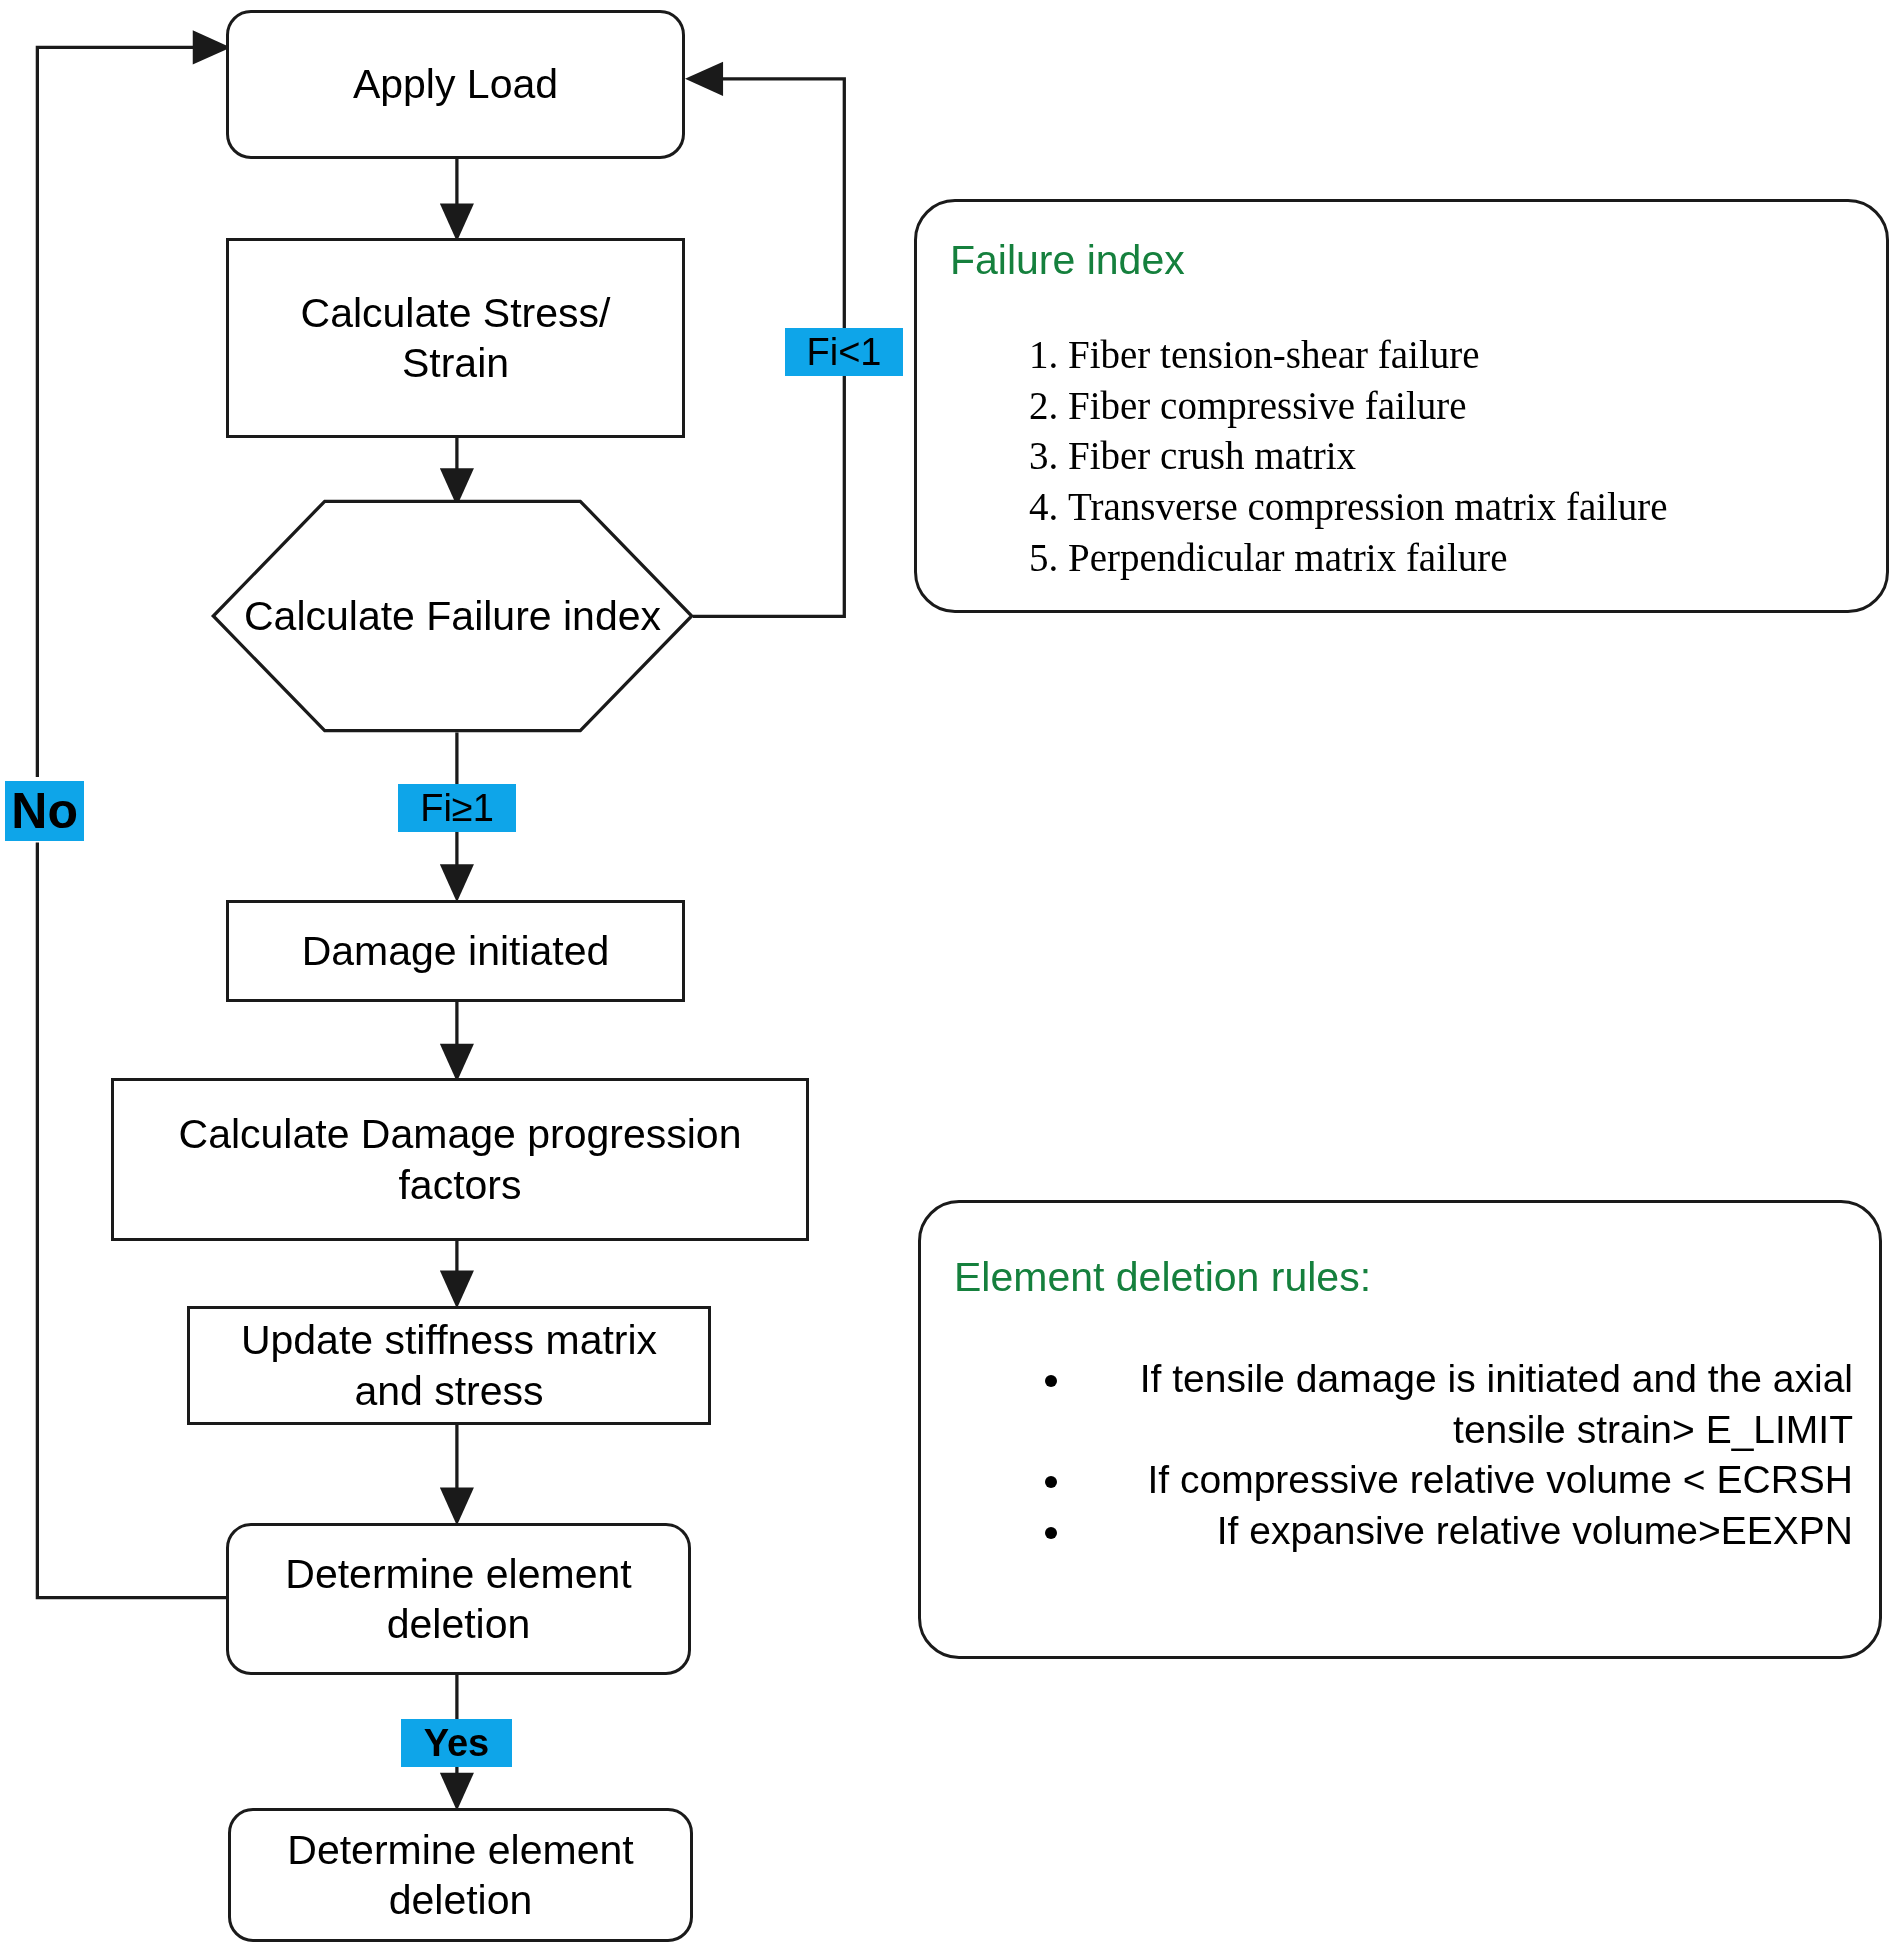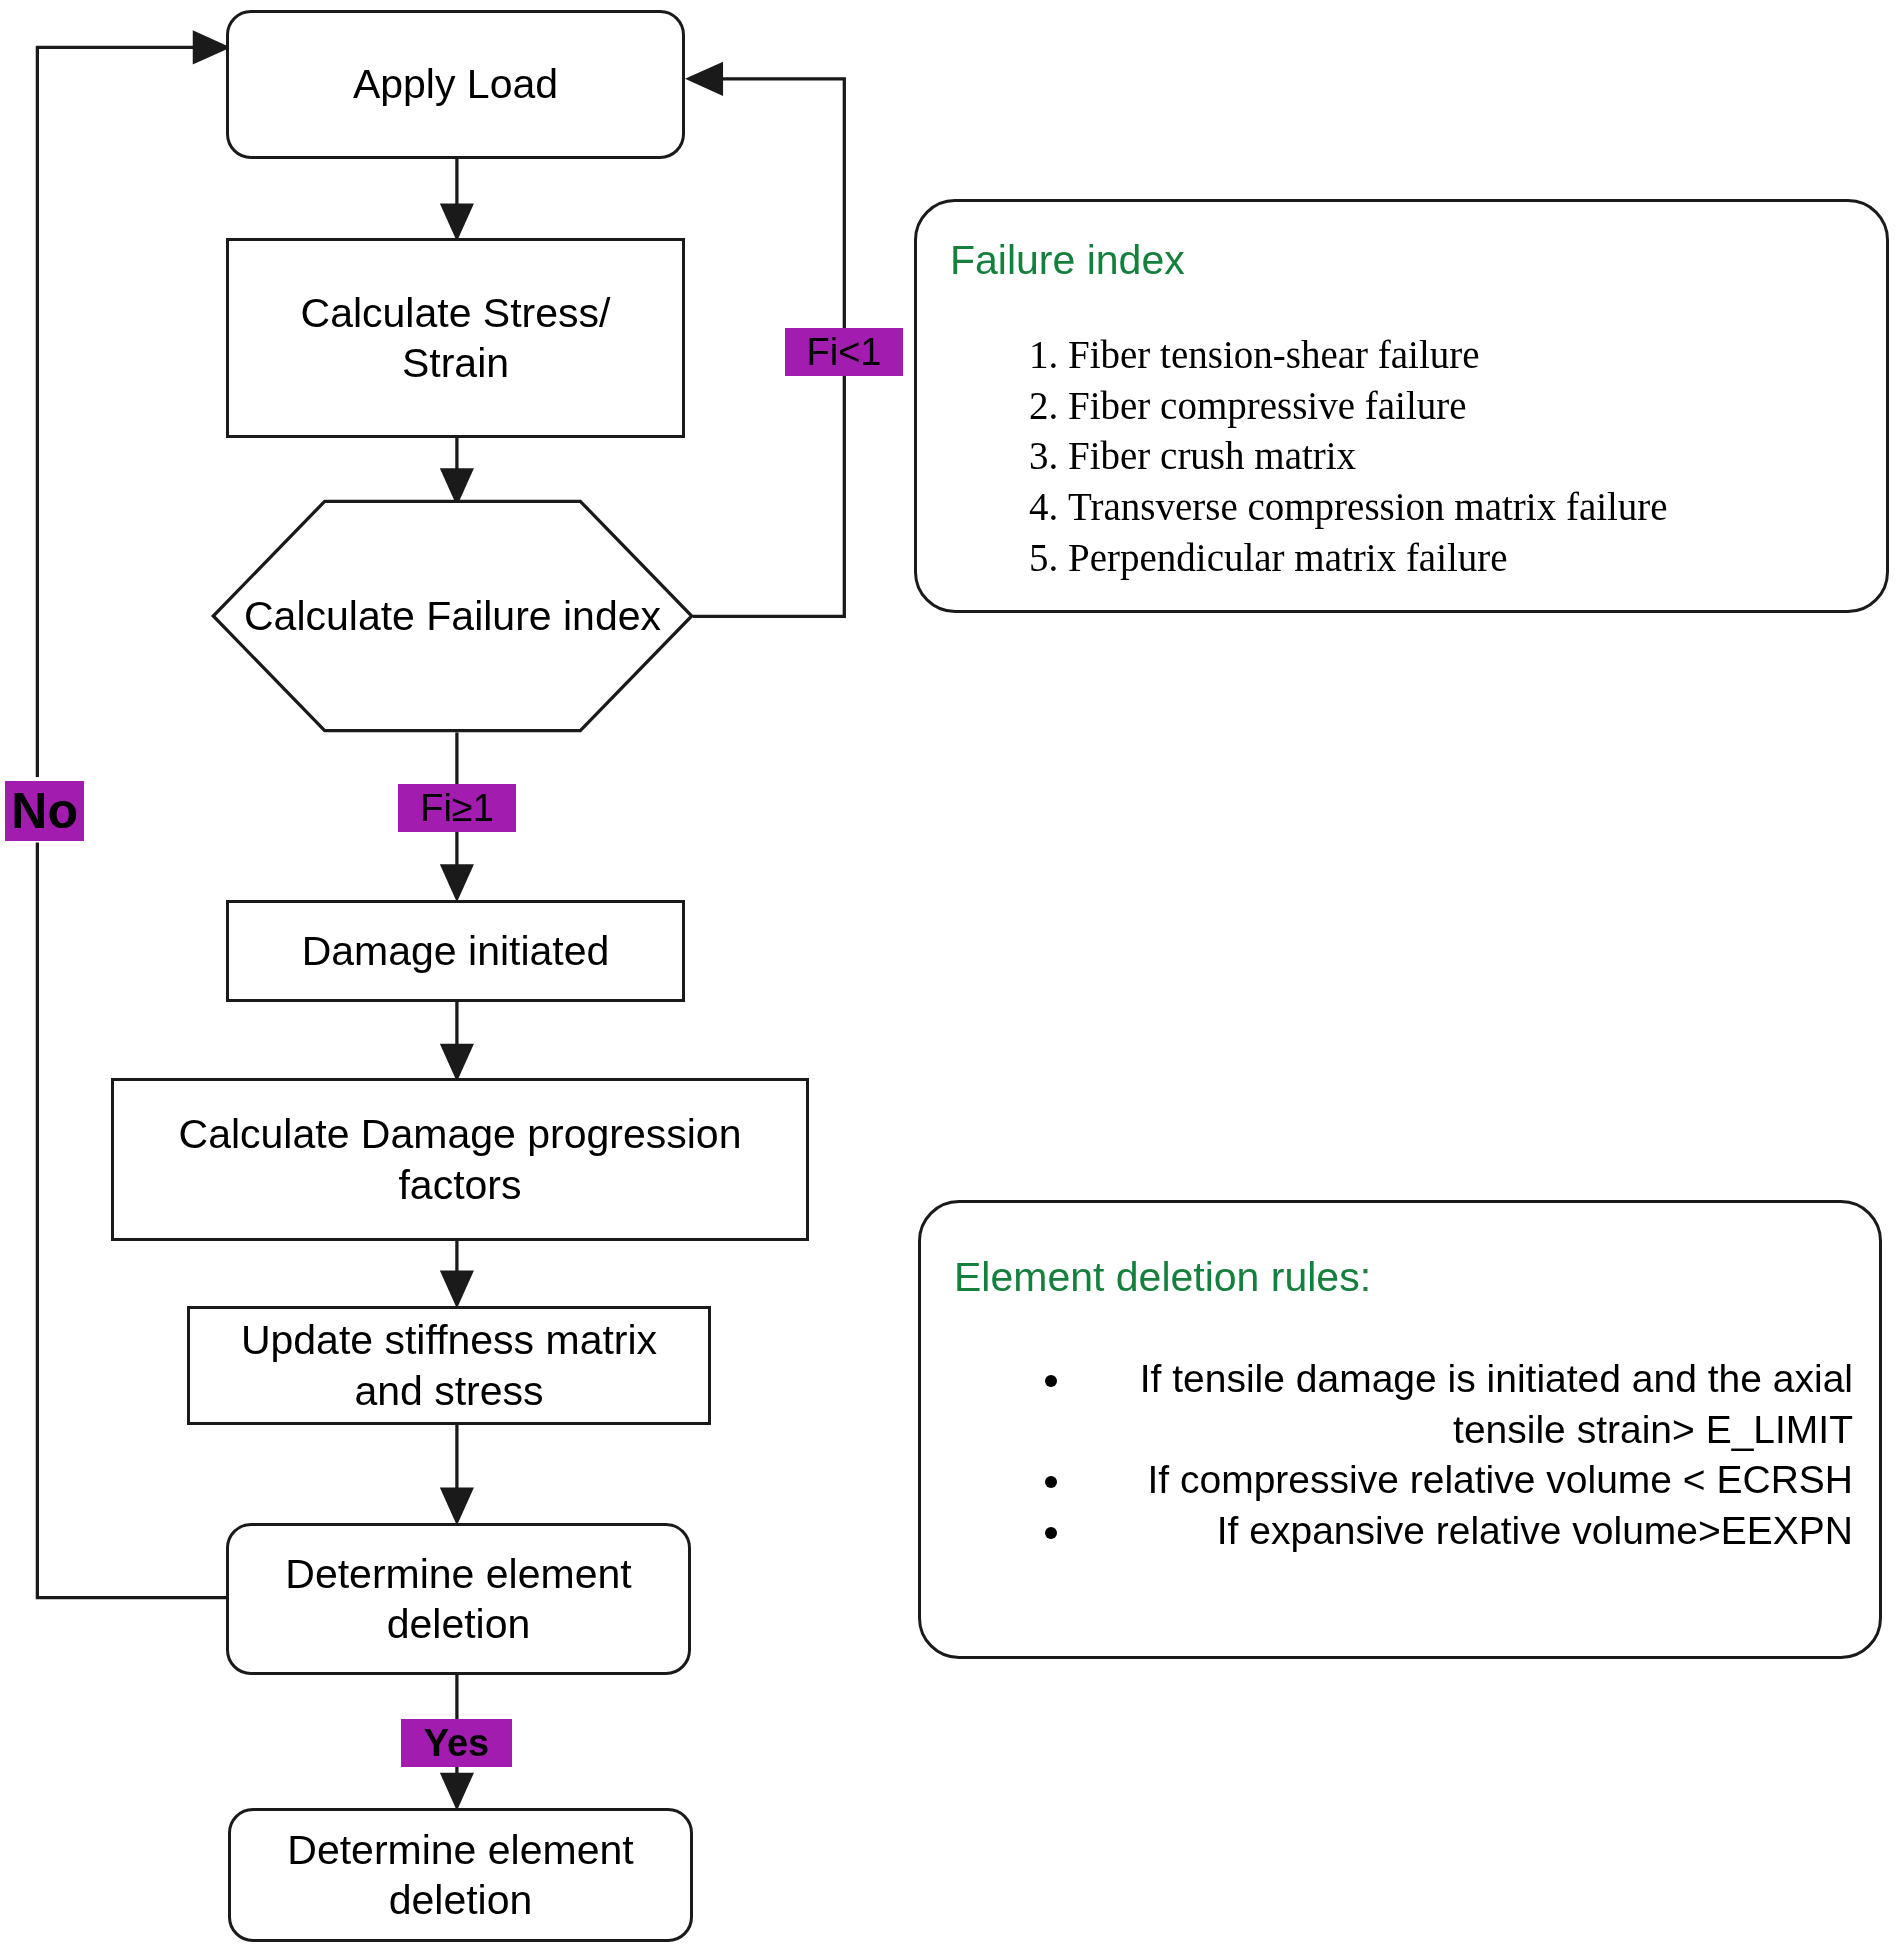--- a/index.html
+++ b/index.html
@@ -8,21 +8,21 @@
   #canvas{position:absolute;inset:0;width:1901px;height:1946px;}
   .node{position:absolute;box-sizing:border-box;display:flex;align-items:center;
         justify-content:center;text-align:center;background:#fff;
         border:3.3px solid #1a1a1a;line-height:1.22;}
   .rect{border-radius:0;}
   .round{border-radius:25px;}
   .node span{display:block;padding:0 6.6px;}
   .hex{position:absolute;display:flex;align-items:center;justify-content:center;
        text-align:center;line-height:1.22;}
   .hexlabel{position:relative;z-index:2;}
-  .edgelabel{position:absolute;white-space:nowrap;background:#a21caf;
+  .edgelabel{position:absolute;white-space:nowrap;background:#0ea5e9;
              text-align:center;line-height:1;}
   .bold{font-weight:bold;}
   .callout{position:absolute;box-sizing:border-box;background:#fff;
            border:3.3px solid #1a1a1a;border-radius:41px;}
   .callout-title{color:#15803d;line-height:1.1;}
   .callout ol,.callout ul{margin:0;padding:0;list-style-position:outside;}
   .callout ol{list-style-type:decimal;font-family:Liberation Serif, serif;}
   .callout ul{list-style-type:disc;}
   .callout li{line-height:1.3;}
   svg line,svg path,svg polyline{stroke:#1a1a1a;stroke-width:5;fill:none;}

